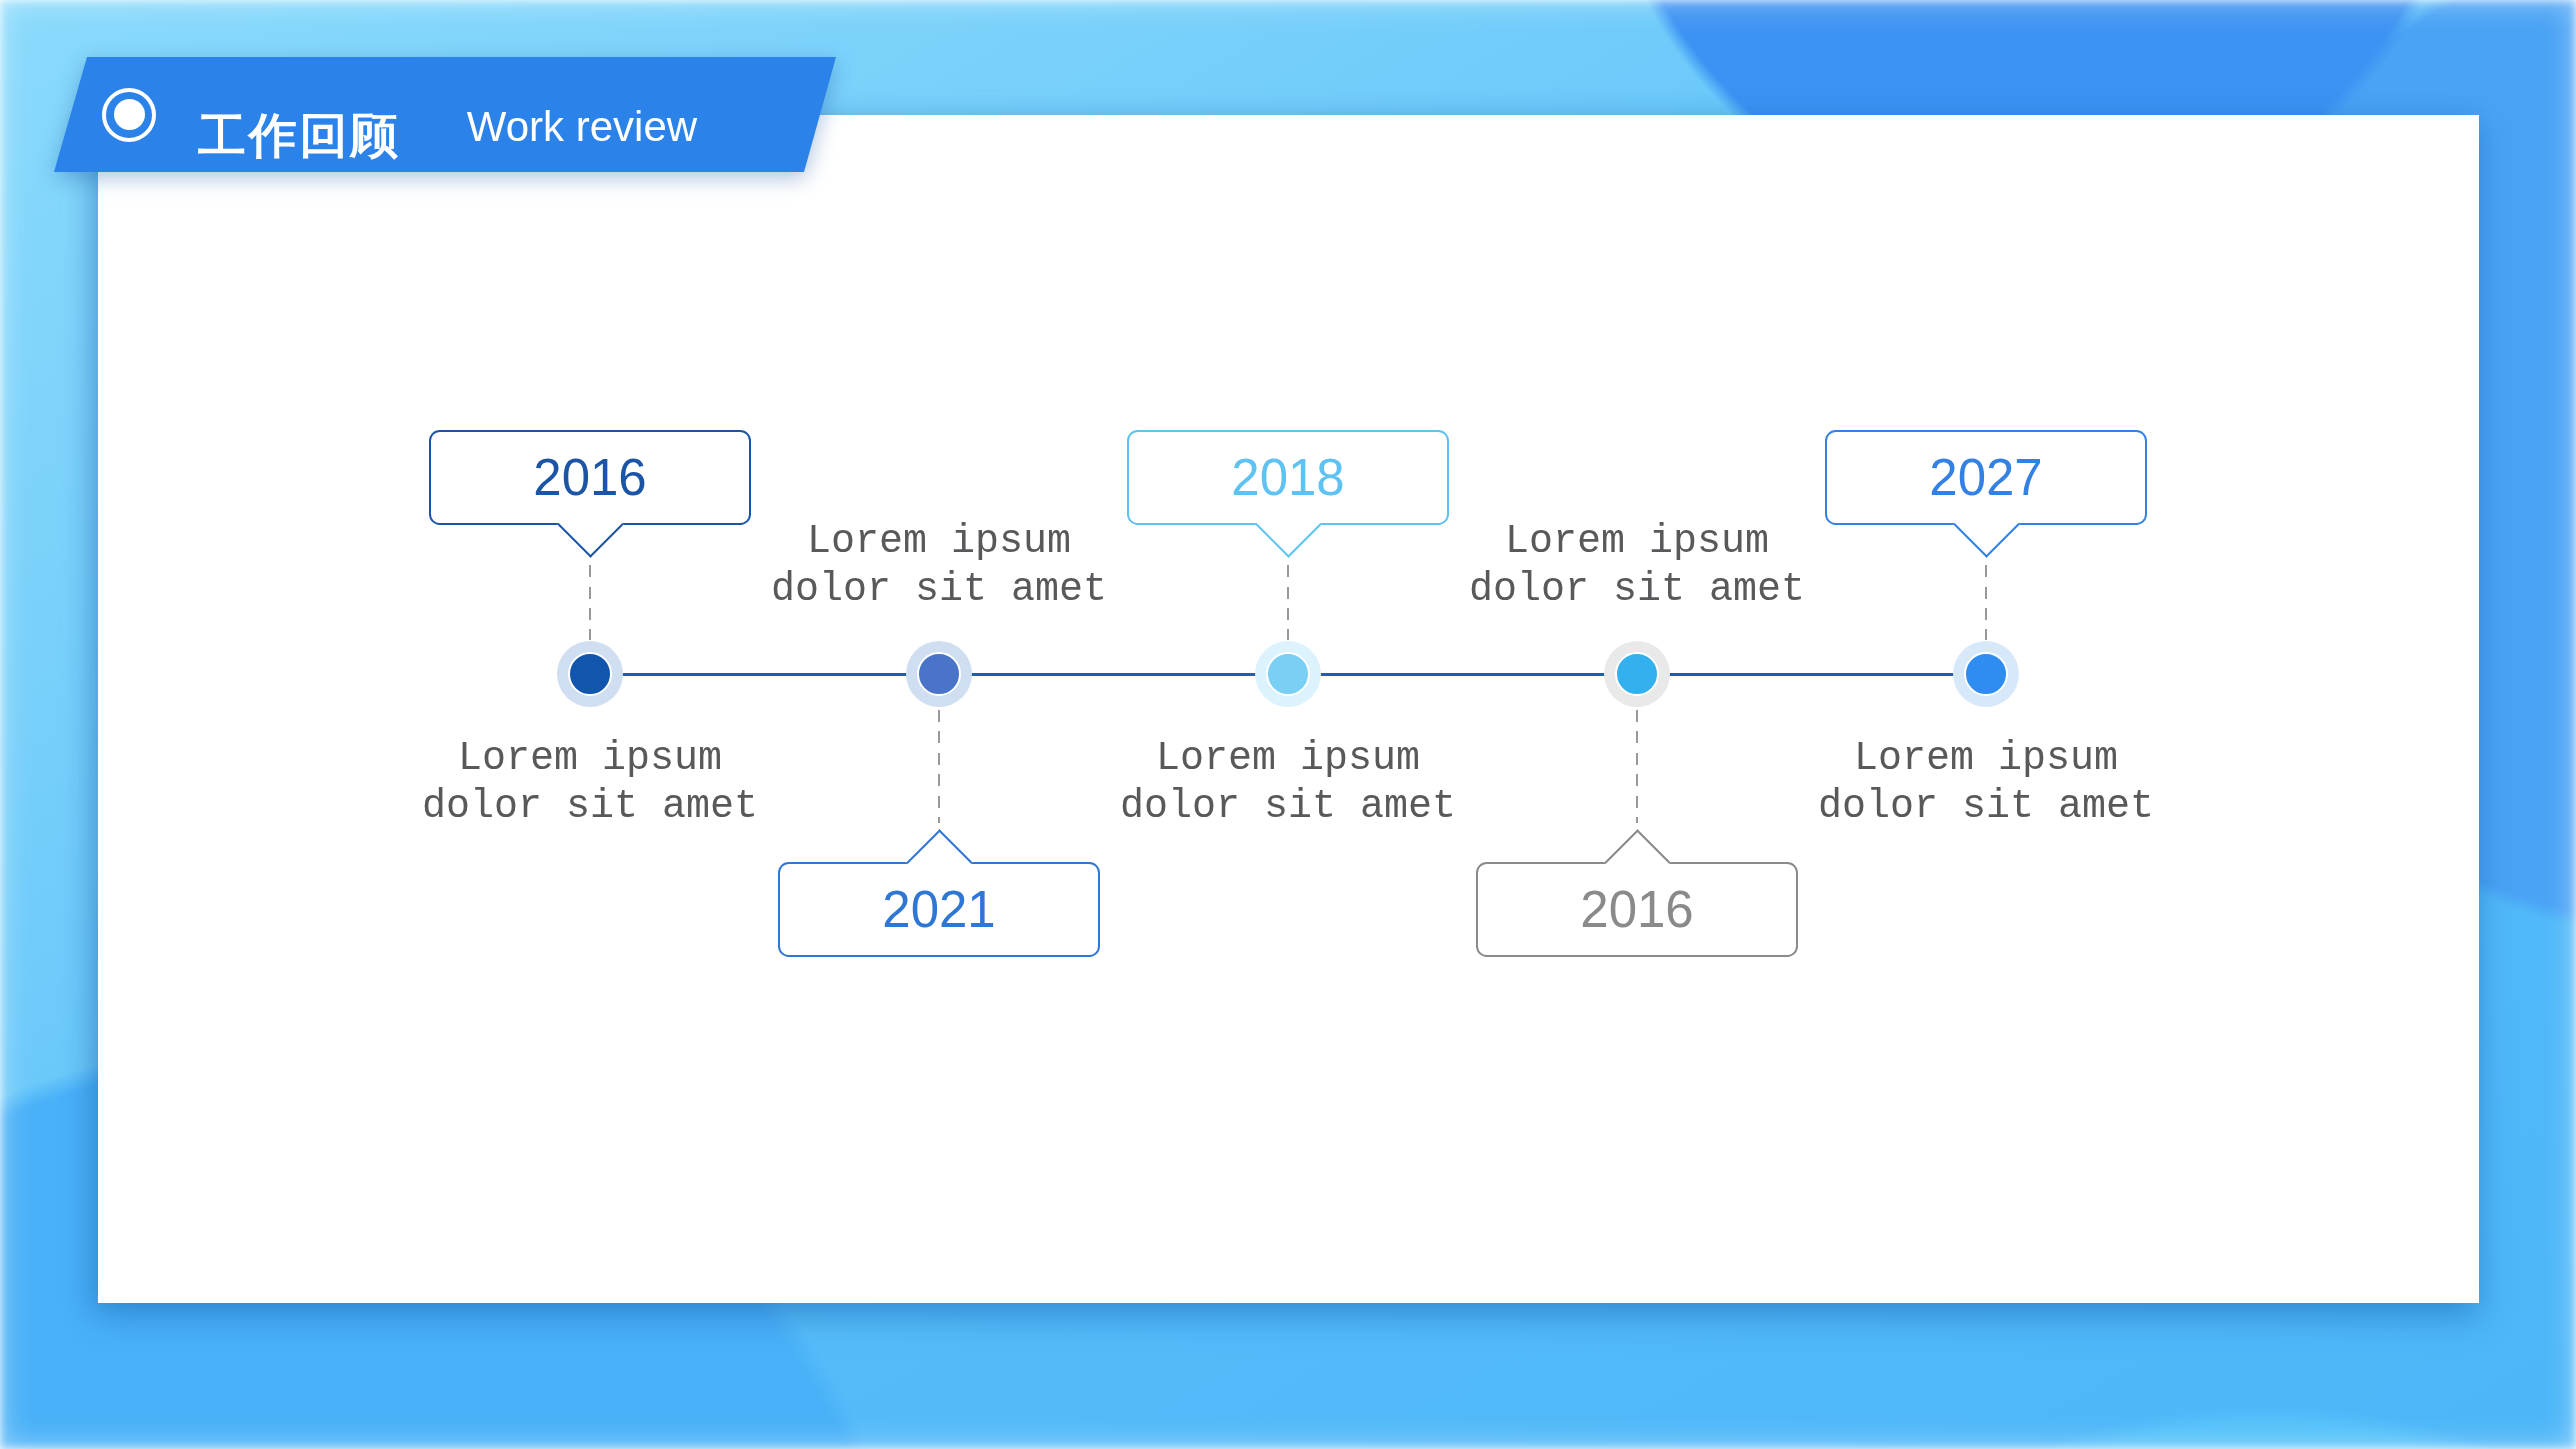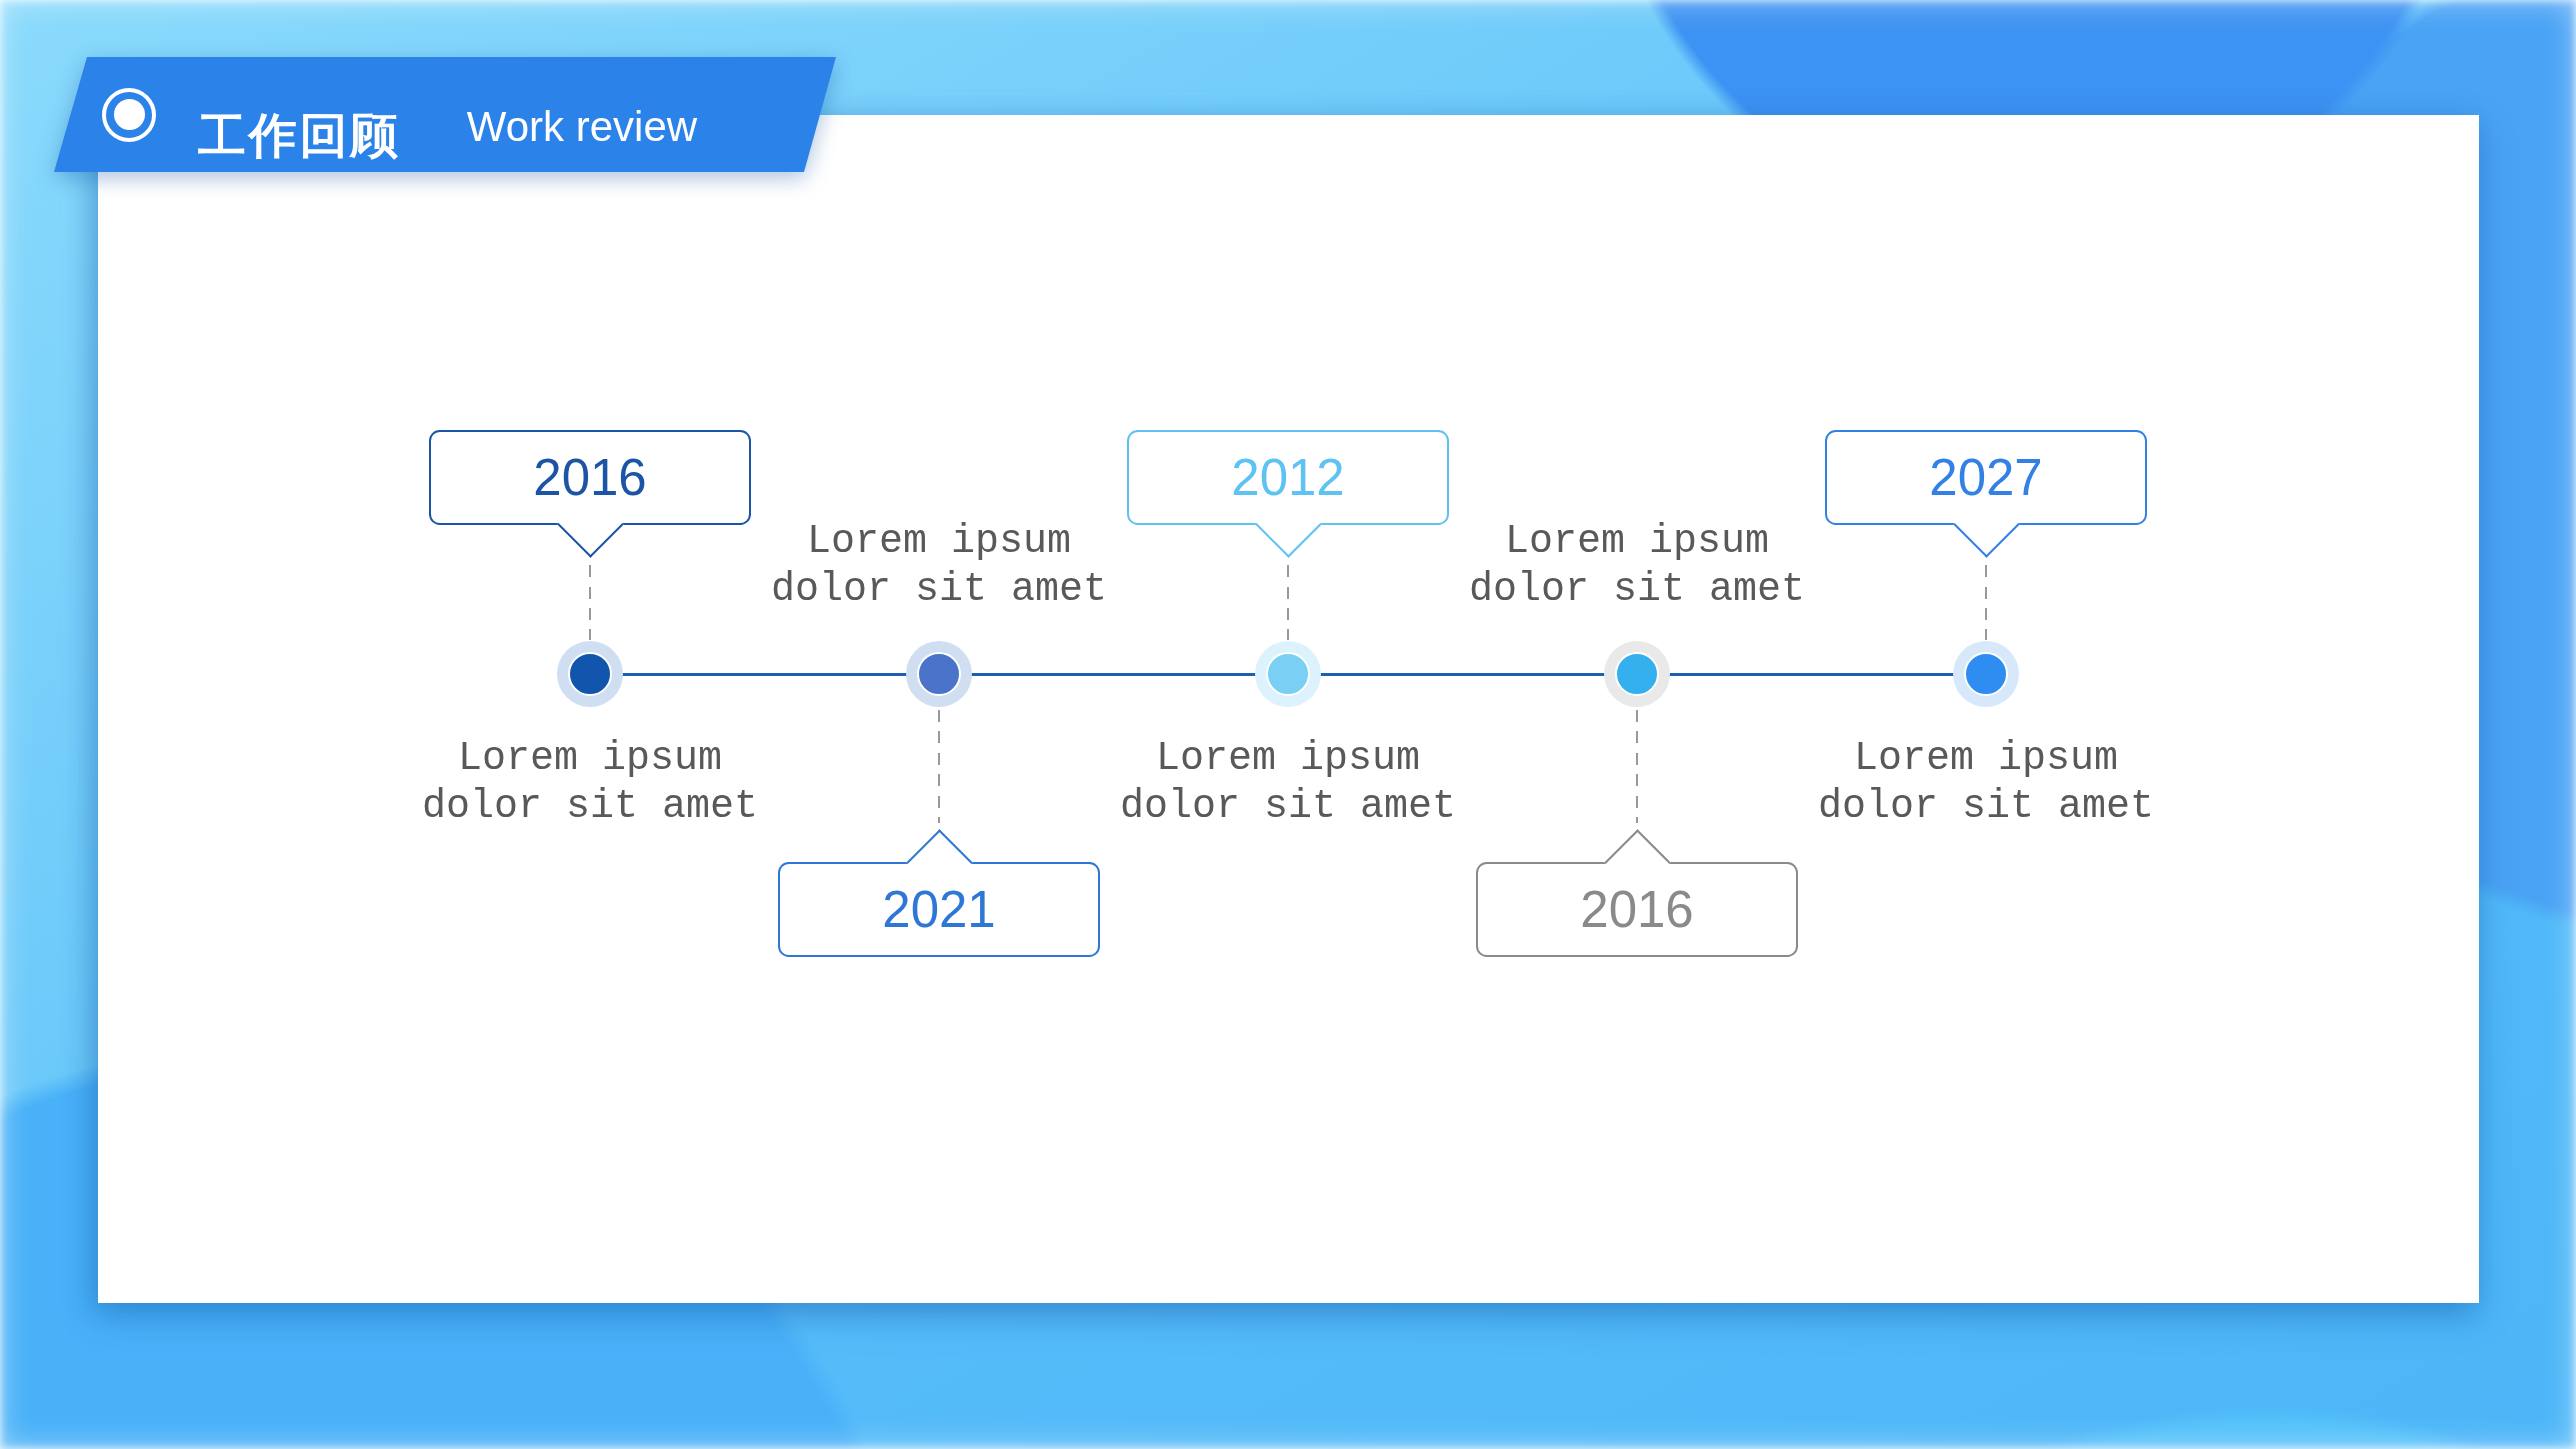--- a/index.html
+++ b/index.html
@@ -107,21 +107,21 @@
           <span class="dot-core"></span>
         </div>
       <div class="desc" style="color: rgb(88, 89, 91);">
         <span>Lorem ipsum</span><br>
         <span>dolor sit amet</span>
       </div>
     </div>
 
     <div class="tl-group top" style="--x: 1288px; --accent: #5ec2f3; --dot: #7ad0f4; --halo: #dcf2fc; --dash: #999999;">
       <div class="year-tag">
-        <span>2012</span>
+        <span>2018</span>
         <i class="notch"></i>
       </div>
       <div class="connector"></div>
       <div class="dot">
           <span class="dot-core"></span>
         </div>
       <div class="desc" style="color: rgb(88, 89, 91);">
         <span>Lorem ipsum</span><br>
         <span>dolor sit amet</span>
       </div>

